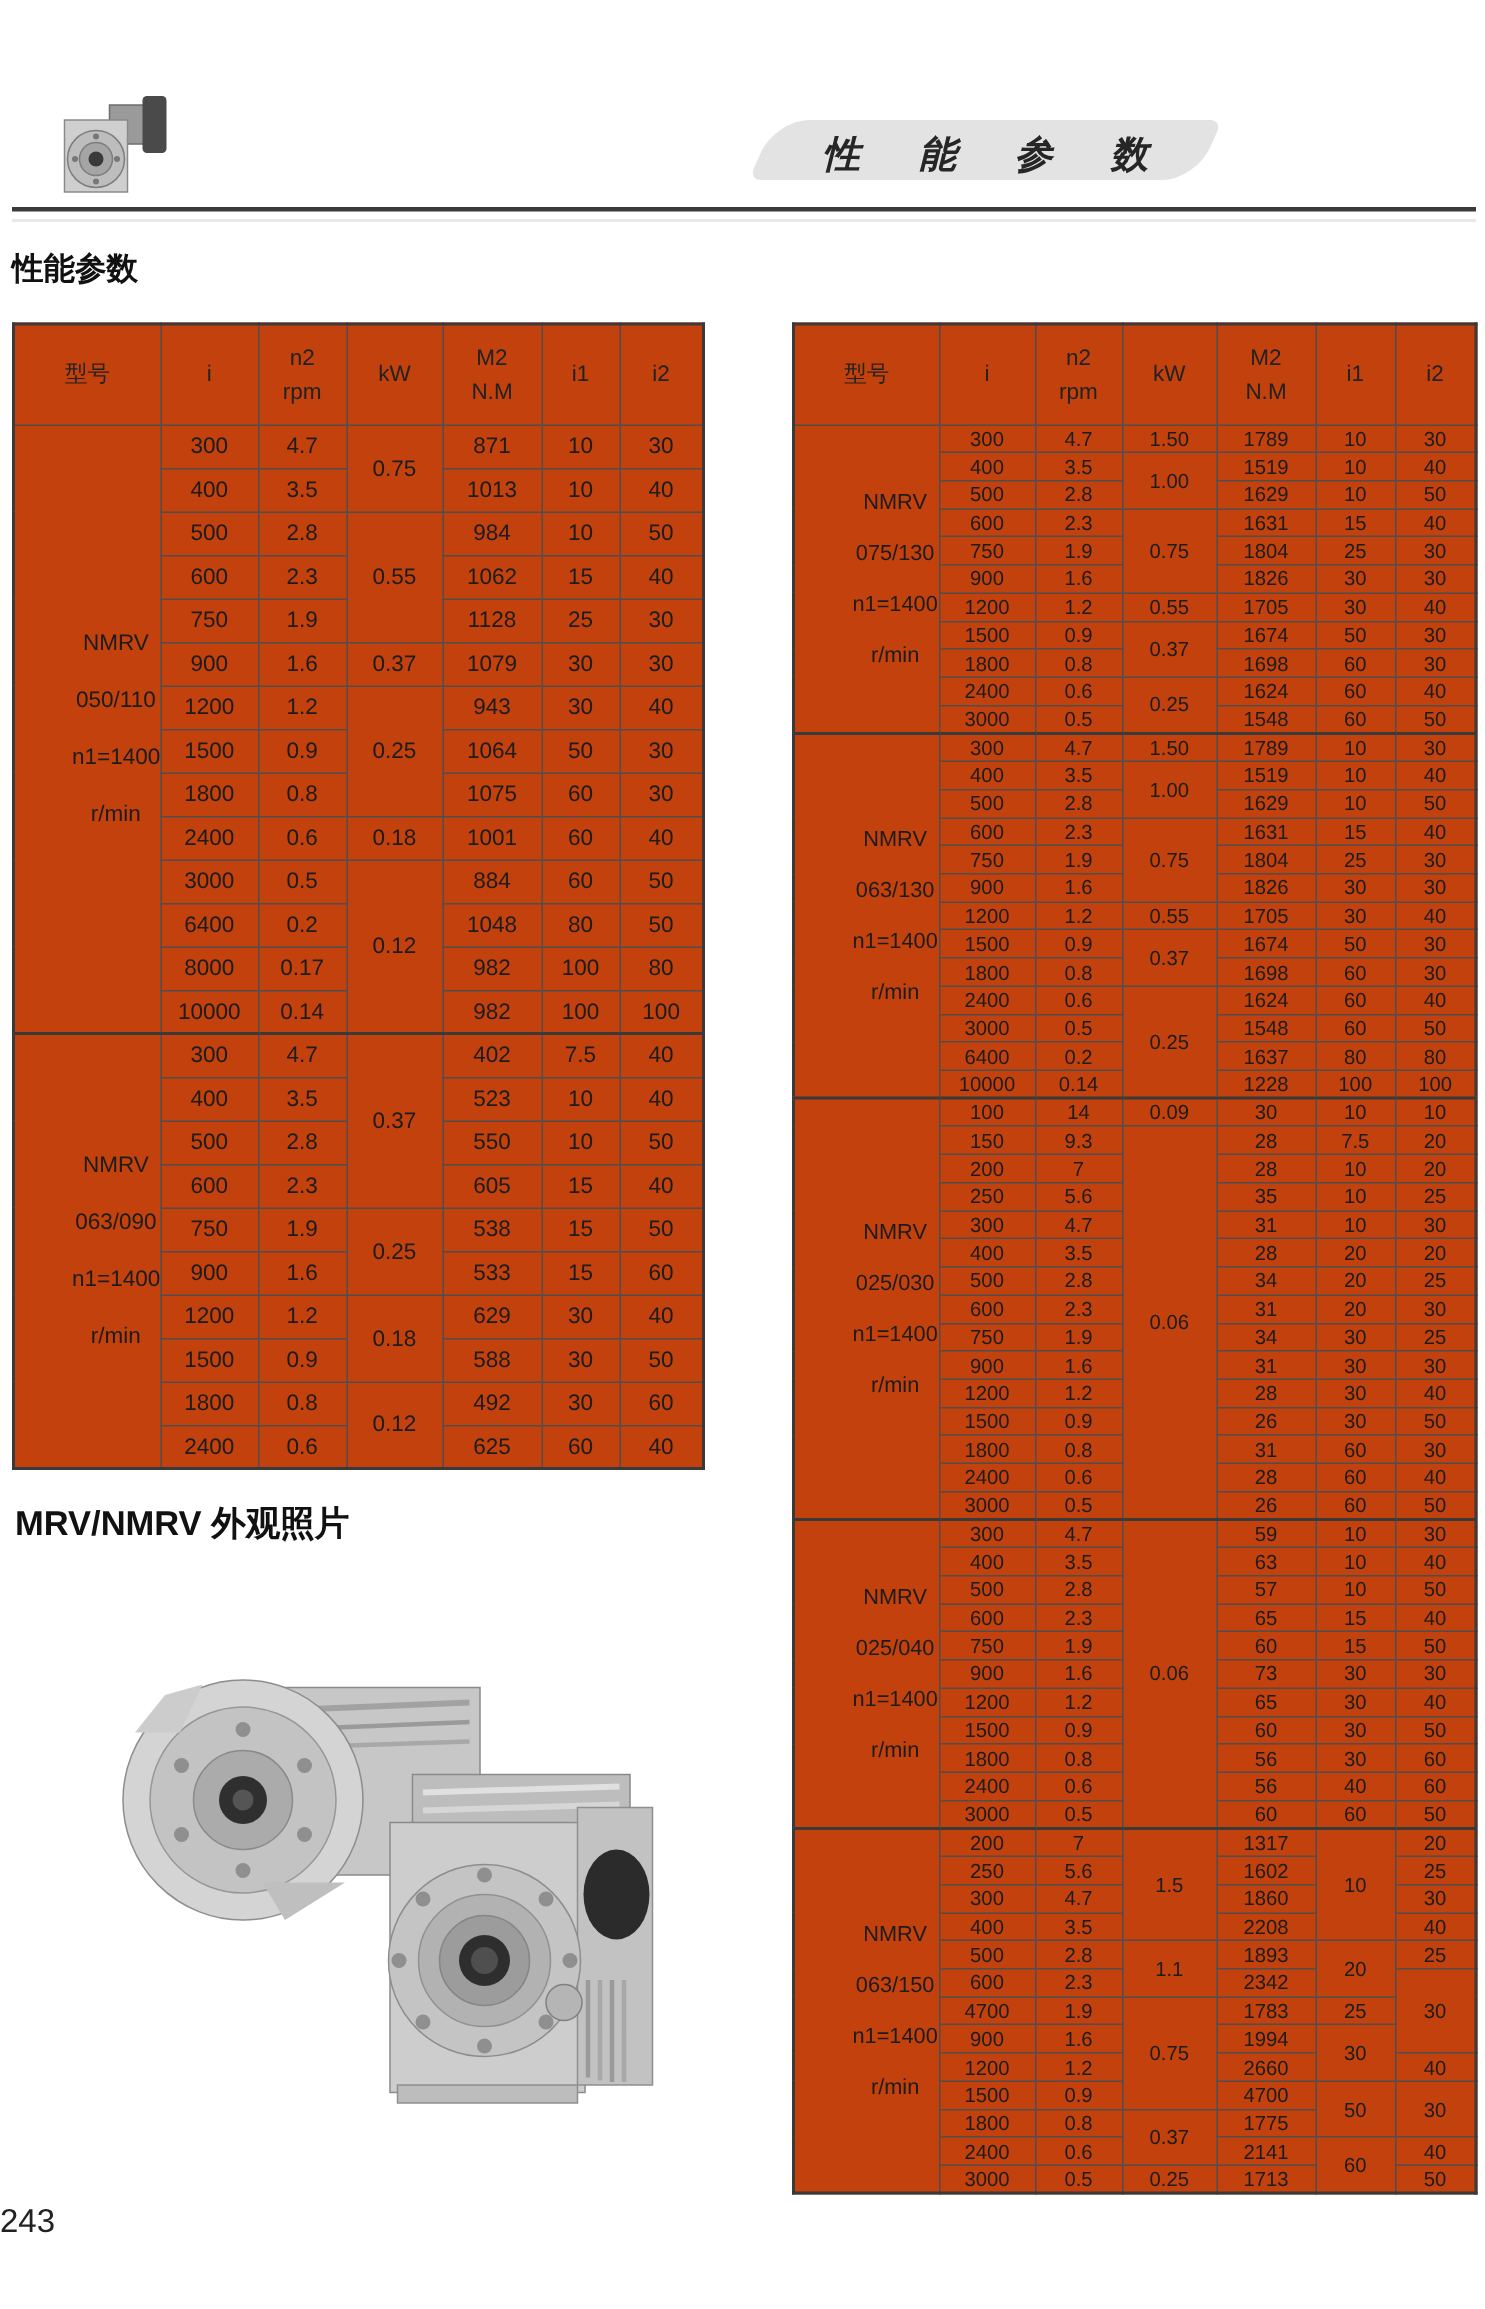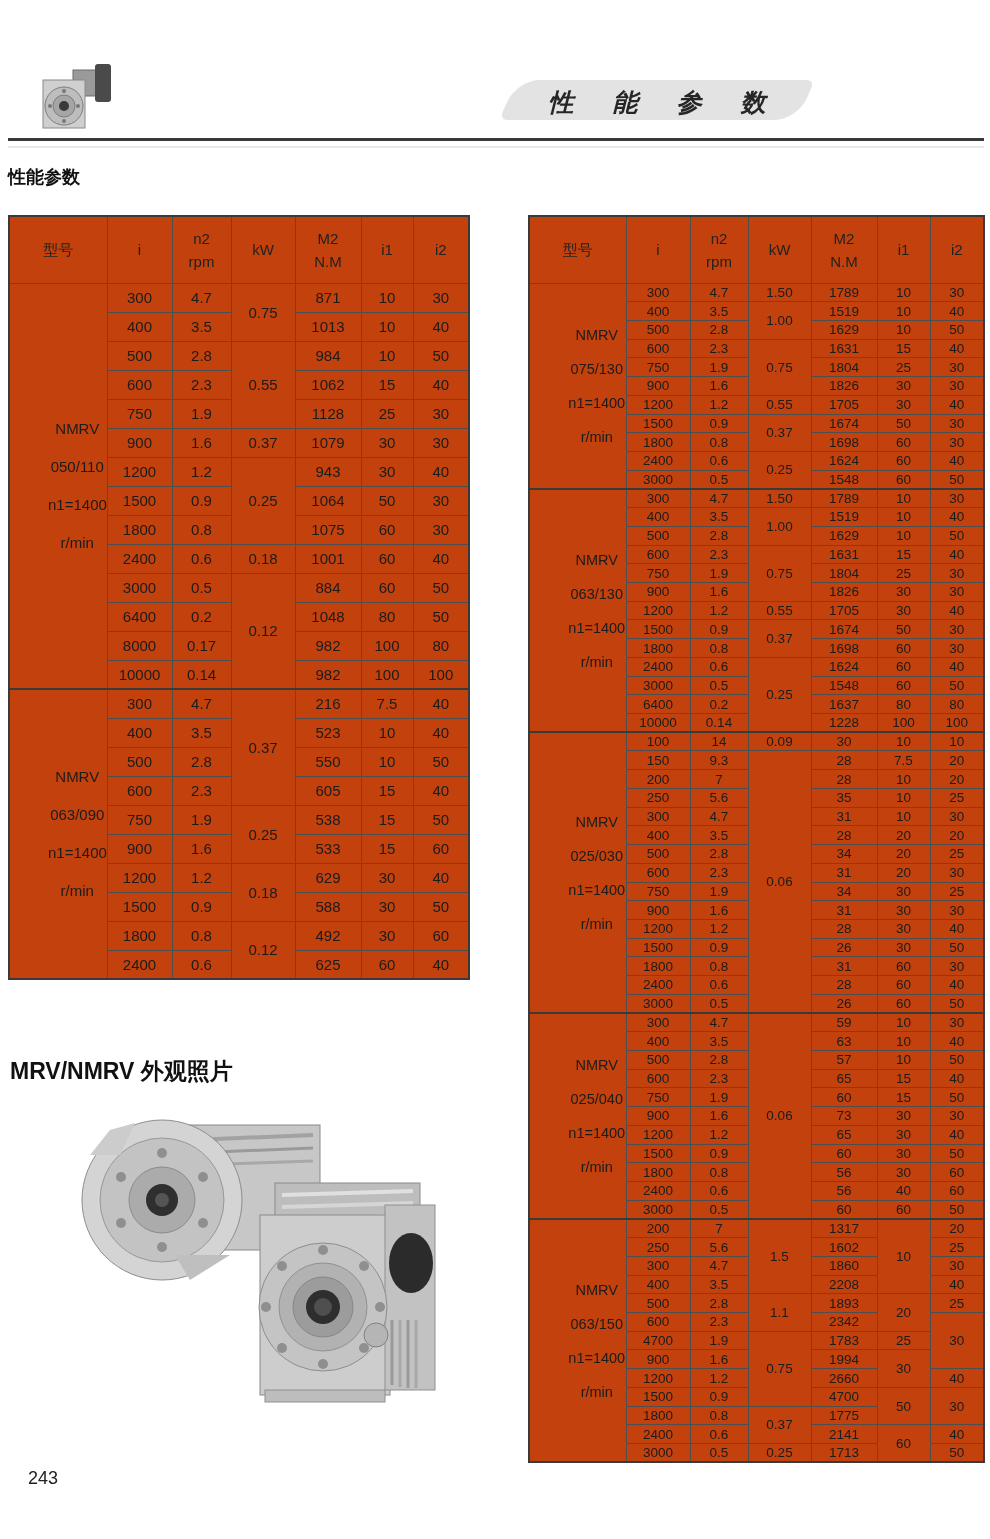--- a/index.html
+++ b/index.html
@@ -9,21 +9,21 @@
   
   #logo{position:absolute;left:35px;top:62px;width:85px;height:80px;}
   #banner{position:absolute;left:508px;top:80px;width:298px;height:40px;
           background:#e3e3e3;transform:skewX(-24deg);border-radius:22px 8px 22px 8px;}
   #banner-text{position:absolute;left:508px;top:82px;width:298px;height:40px;
           display:flex;align-items:center;justify-content:center;
           font-size:25px;font-weight:bold;font-style:italic;letter-spacing:16px;
           color:#262626;text-indent:16px;}
   #rule-main{position:absolute;left:8px;top:138px;width:976px;height:3px;background:#3a3a3a;}
   #rule-sub{position:absolute;left:8px;top:146px;width:976px;height:2px;background:#e9e9e9;}
-  #section-title{position:absolute;left:8px;top:165px;font-size:18px;font-weight:bold;color:#111;}
+  #section-title{position:absolute;left:8px;top:165px;font-size:21px;font-weight:bold;color:#111;}
 
   
   table.ptable{position:absolute;border-collapse:collapse;table-layout:fixed;background:#c2410c;
                border:2px solid #3a3a3a;}
   table.ptable th,table.ptable td{border:1px solid #4e4e4e;text-align:center;padding:0;
                overflow:hidden;white-space:nowrap;}
   table.ptable th{font-weight:normal;font-size:15px;line-height:1.55;color:#222;}
   td.blocktop,th{border-top-width:2px;}
   tr.blockrow td{border-top:2px solid #3a3a3a;}
   td.model{text-align:left;vertical-align:middle;}
@@ -35,23 +35,23 @@
   #left-table tbody td{font-size:15px;}
   #left-table .model-lines div{line-height:38px;font-size:15px;}
 
   #right-table{left:528px;top:215px;width:455px;}
   #right-table thead tr{height:67px;}
   #right-table tbody tr{height:18.73px;}
   #right-table tbody td{font-size:13.5px;}
   #right-table .model-lines div{line-height:34px;font-size:14.5px;}
 
   
-  #photos-title{position:absolute;left:10px;top:1056px;font-size:23px;font-weight:bold;color:#111;}
+  #photos-title{position:absolute;left:10px;top:1000px;font-size:23px;font-weight:bold;color:#111;}
   #photos{position:absolute;left:80px;top:1095px;width:360px;height:320px;}
-  #page-number{position:absolute;left:28px;top:1468px;font-size:18px;color:#222;}
+  #page-number{position:absolute;left:0;top:1468px;font-size:22px;color:#222;}
 </style>
 </head>
 <body>
 
 <div id="page">
 
   <div id="logo">
     <svg viewBox="0 0 85 80" width="85" height="80">
       <rect x="38" y="8" width="30" height="26" fill="#9a9a9a" stroke="#6d6d6d"></rect>
       <rect x="60" y="2" width="16" height="38" rx="3" fill="#4a4a4a"></rect>
@@ -212,21 +212,21 @@
             <div class="model-lines">
               <div>NMRV</div>
               <div>063/090</div>
               <div>n1=1400</div>
               <div>r/min</div>
             </div>
           </td>
           <td>300</td>
           <td>4.7</td>
           <td rowspan="4">0.37</td>
-          <td>216</td>
+          <td>402</td>
           <td>7.5</td>
           <td>40</td>
         </tr>
         <tr>
           <td>400</td>
           <td>3.5</td>
           <td>523</td>
           <td>10</td>
           <td>40</td>
         </tr>

